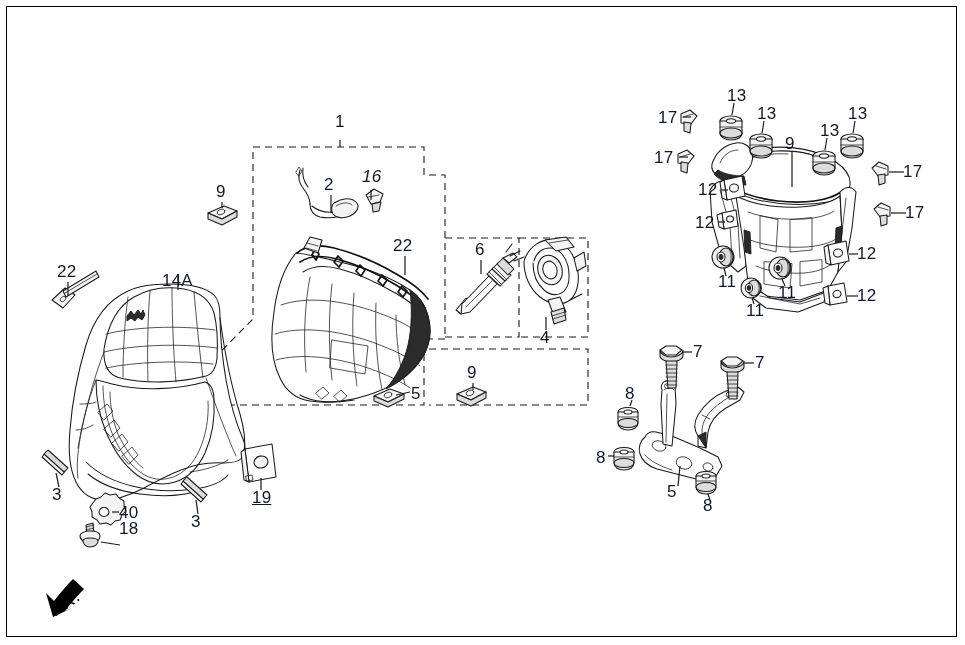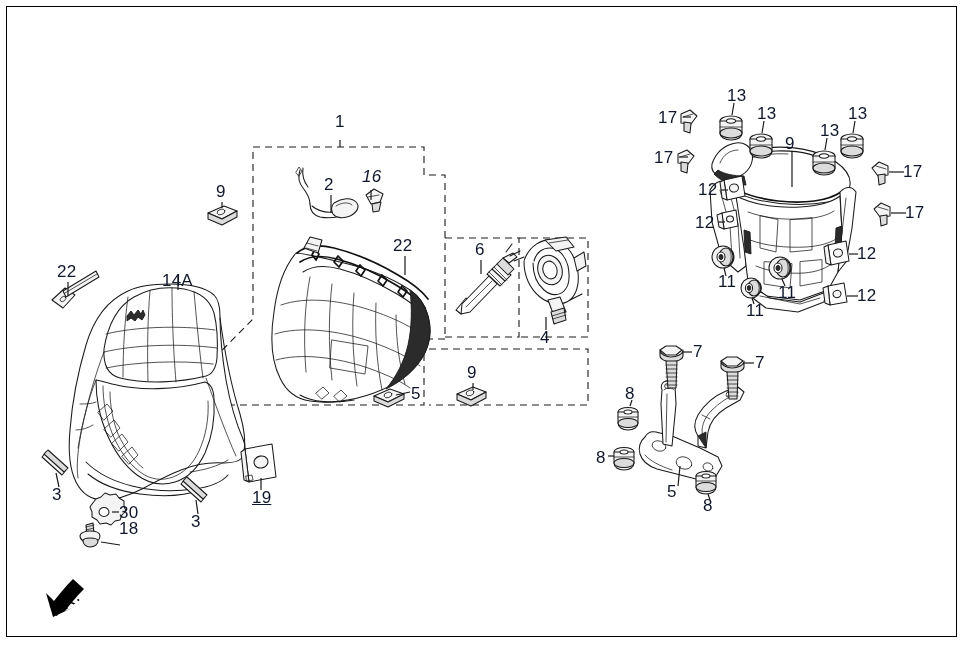--- a/index.html
+++ b/index.html
@@ -565,21 +565,21 @@
     <span class="lbl" style="left:393px;top:238px;">22</span>
     <span class="lbl" style="left:57px;top:264px;">22</span>
     <span class="lbl" style="left:475px;top:242px;">6</span>
     <span class="lbl" style="left:540px;top:330px;">4</span>
     <span class="lbl" style="left:216px;top:184px;">9</span>
     <span class="lbl" style="left:467px;top:365px;">9</span>
     <span class="lbl" style="left:411px;top:386px;">5</span>
     <span class="lbl" style="left:162px;top:258px;margin-top:15px;">14A</span>
     <span class="lbl" style="left:52px;top:487px;">3</span>
     <span class="lbl" style="left:191px;top:514px;">3</span>
-    <span class="lbl" style="left:119px;top:505px;">30</span>
+    <span class="lbl" style="left:119px;top:505px;">40</span>
     <span class="lbl" style="left:119px;top:521px;">18</span>
     <span class="lbl" style="left:252px;top:490px;text-decoration:underline;">19</span>
     <span class="lbl" style="left:658px;top:110px;">17</span>
     <span class="lbl" style="left:654px;top:150px;">17</span>
     <span class="lbl" style="left:903px;top:164px;">17</span>
     <span class="lbl" style="left:905px;top:205px;">17</span>
     <span class="lbl" style="left:698px;top:182px;">12</span>
     <span class="lbl" style="left:695px;top:215px;">12</span>
     <span class="lbl" style="left:857px;top:246px;">12</span>
     <span class="lbl" style="left:857px;top:288px;">12</span>

